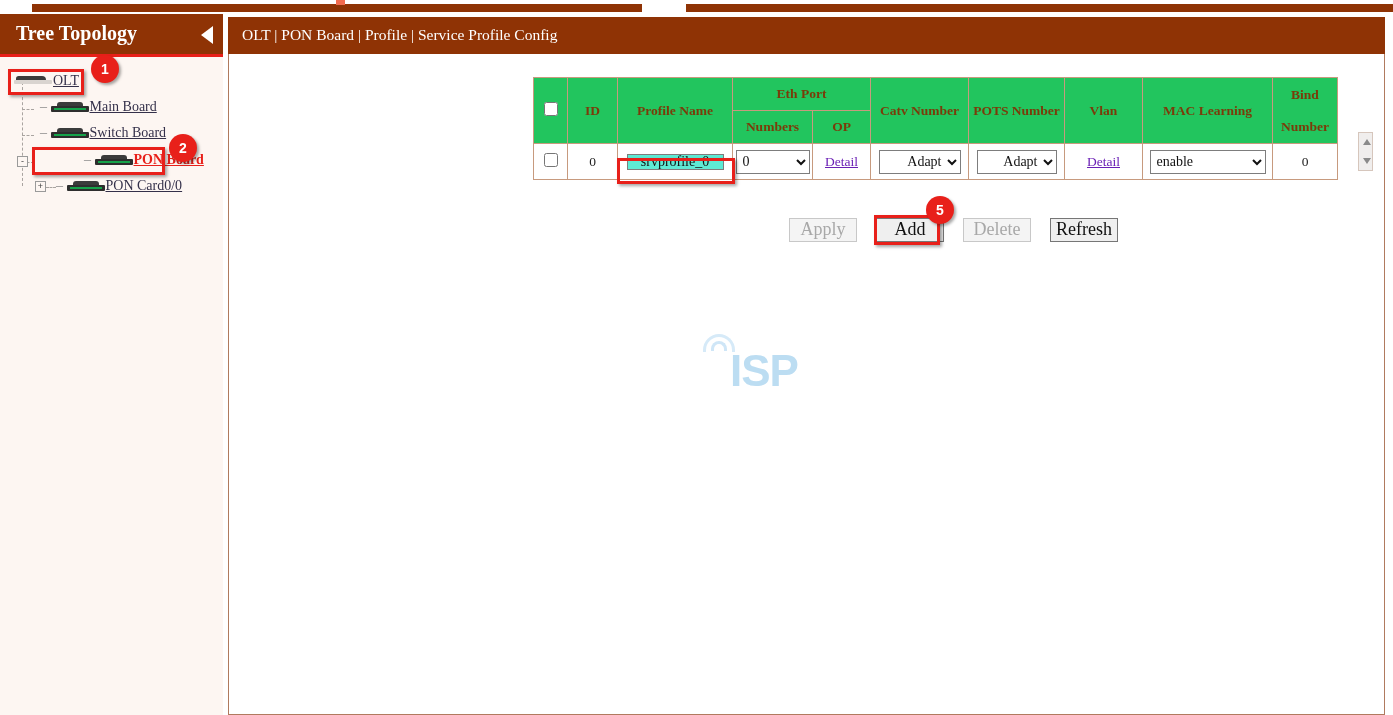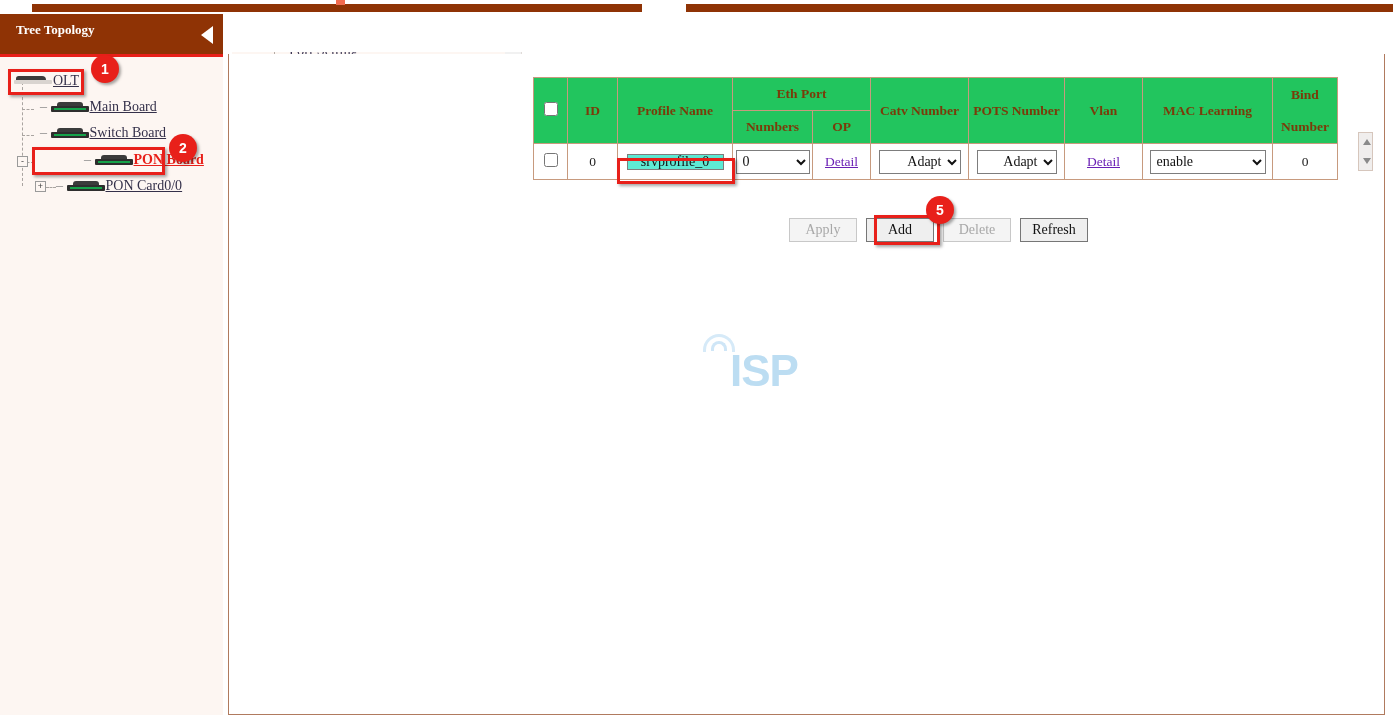--- a/index.html
+++ b/index.html
@@ -21,21 +21,21 @@
   #left-panel {
     position:absolute; left:0; top:14px; width:223px; height:701px;
     background:#fdf6f2;
   }
   #left-header {
     position:absolute; left:0; top:0; width:223px; height:40px;
     background:#8f3305;
   }
   #left-header .ttl {
     position:absolute; left:16px; top:8px;
-    color:#ffffff; font-size:13px; font-weight:bold;
+    color:#ffffff; font-size:20px; font-weight:bold;
     font-family:"Liberation Serif", serif;
   }
   #collapse-arrow {
     position:absolute; right:10px; top:12px;
     width:0; height:0;
     border-top:9px solid transparent;
     border-bottom:9px solid transparent;
     border-right:12px solid #ffffff;
     cursor:pointer;
   }
@@ -143,22 +143,22 @@
   #row-scroll .ar { position:absolute; left:3.5px; width:0; height:0;
                     border-left:4px solid transparent; border-right:4px solid transparent; }
   #row-scroll .up { top:6px; border-bottom:6px solid #8a8a8a; }
   #row-scroll .dn { bottom:6px; border-top:6px solid #8a8a8a; }
 
   
   #btnrow { position:absolute; left:560px; top:164px; }
   .btn {
     display:inline-block; width:68px; height:24px; line-height:21px; text-align:center;
     border:1px solid #767676; background:#efefef; color:#111;
-    font-family:"Liberation Serif", serif; font-size:14px; cursor:pointer;
-    margin-right:5px;
+    font-family:"Liberation Serif", serif; font-size:18px; cursor:pointer;
+    margin-right:15px;
   }
   .btn.disabled { color:#a8a8a8; border-color:#c8c8c8; background:#f4f4f4; cursor:default; }
 
   
   .hl { position:absolute; border:3px solid #e8201a; box-shadow:2px 2px 3px rgba(0,0,0,.35); pointer-events:none; }
   .badge {
     position:absolute; width:28px; height:28px; border-radius:50%;
     background:#e8201a; color:#ffffff; font-size:14px; font-weight:bold;
     line-height:28px; text-align:center;
     font-family:"Liberation Sans", sans-serif;
@@ -293,20 +293,23 @@
     <div class="hl" style="left:51px; top:419px; width:144px; height:34px;"></div>
     <div class="badge" style="left:206px; top:420px;">4</div>
   </div>
 
   <div id="mid-scroll">
     <div class="up"></div>
     <div class="thumb"></div>
   </div>
   <div id="mid-sep"></div>
 
+  <div id="content-header">
+    <span class="crumb">OLT | PON Board | Profile | Service Profile Config</span>
+  </div>
 
   <div id="content-box">
 
     <div id="watermark">
       <div class="arc1"></div>
       <div class="arc2"></div>
       <span class="wm-isp">ISP</span>
     </div>
 
     <div id="tbl-wrap">

